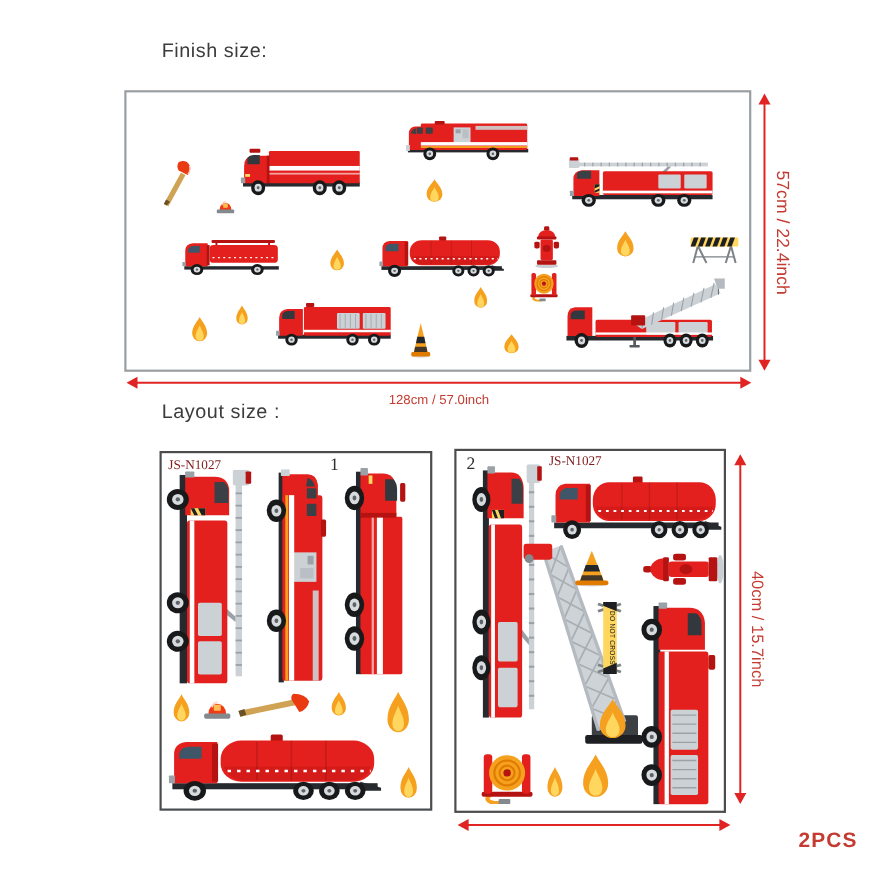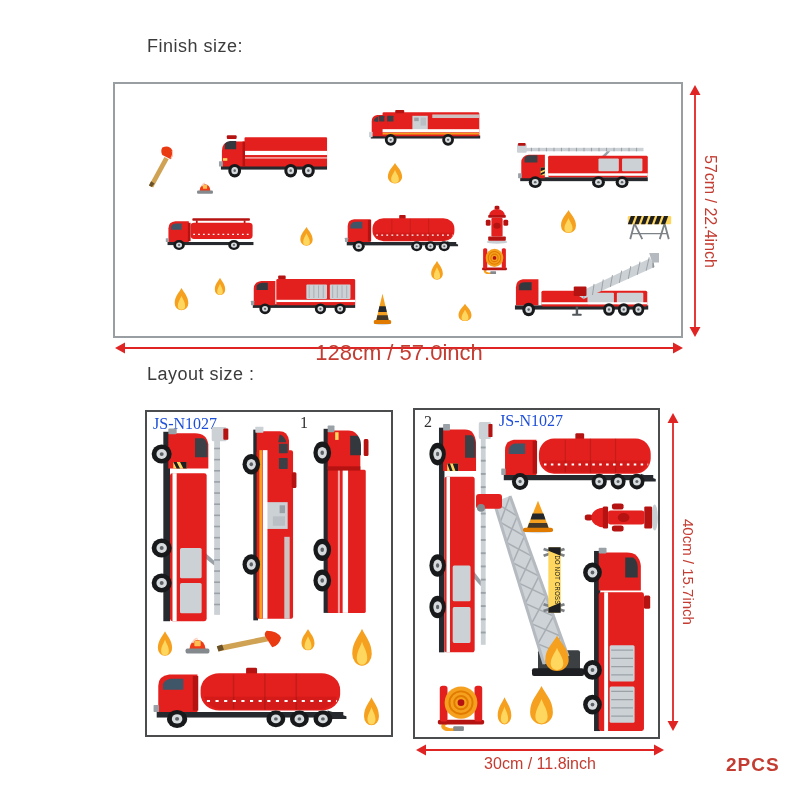--- a/index.html
+++ b/index.html
@@ -9,31 +9,31 @@
   }
   .heading{
     position:absolute;color:#3c3c3c;font-size:18px;letter-spacing:.5px;
     font-family:"Liberation Sans",sans-serif;
   }
   .panel{position:absolute;background:#ffffff;box-sizing:border-box;}
   #finish-panel{left:113px;top:82px;width:570px;height:256px;border:2px solid #999ea2;}
   #sheet1{left:145px;top:410px;width:248px;height:327px;border:2px solid #4a4c4e;}
   #sheet2{left:413px;top:408px;width:247px;height:331px;border:2px solid #4a4c4e;}
   .sku{
-    position:absolute;font-family:"Liberation Serif",serif;font-size:16px;color:#1d4ed8;
+    position:absolute;font-family:"Liberation Serif",serif;font-size:12px;color:#7f1d1d;
     white-space:nowrap;
   }
   .sheet-num{position:absolute;font-family:"Liberation Serif",serif;font-size:16px;color:#2f2f2f;}
   .sticker{position:absolute;}
   .sticker svg{display:block;width:100%;height:100%;}
   .dim-arrow{position:absolute;}
   .dim-label{
     position:absolute;color:#c43c31;font-family:"Liberation Sans",sans-serif;white-space:nowrap;
   }
-  #finish-width-label{left:114px;top:340px;width:570px;text-align:center;font-size:22px;}
+  #finish-width-label{left:114px;top:356px;width:570px;text-align:center;font-size:12px;}
   #finish-height-label{
     left:699px;top:84px;width:22px;height:254px;font-size:16px;
     writing-mode:vertical-rl;display:flex;align-items:center;justify-content:center;
   }
   #layout-width-label{left:415px;top:755px;width:250px;text-align:center;font-size:16px;}
   #layout-height-label{
     left:678px;top:412px;width:20px;height:320px;font-size:15px;
     writing-mode:vertical-rl;display:flex;align-items:center;justify-content:center;
   }
   #pieces-label{left:726px;top:754px;font-size:19px;font-weight:600;letter-spacing:1px;}
@@ -78,21 +78,20 @@
   </svg>
 
   <svg class="dim-arrow" style="left:415px;top:743px;" width="250" height="14" viewBox="0 0 250 14">
     <line x1="9" y1="7" x2="241" y2="7" stroke="#e02424" stroke-width="1.8"></line>
     <path d="M1 7 L11 1.5 L11 12.5 Z" fill="#e02424"></path>
     <path d="M249 7 L239 1.5 L239 12.5 Z" fill="#e02424"></path>
   </svg>
 
   <div class="dim-label" id="finish-width-label">128cm / 57.0inch</div>
   <div class="dim-label" id="finish-height-label">57cm / 22.4inch</div>
-  <div class="dim-label" id="layout-width-label">30cm / 11.8inch</div>
   <div class="dim-label" id="layout-height-label">40cm / 15.7inch</div>
   <div class="dim-label" id="pieces-label">2PCS</div>
 
 <div class="sticker" style="left: 144px; top: 146px; width: 31px; height: 43px;">
       <svg viewBox="0 0 44 62" preserveAspectRatio="none" style="width: 100%; height: 100%; display: block;">
         <path d="M7 57 L29 16 l6 3 L13 60 Z" fill="#cfa254"></path>
    <path d="M11 59 l-4 -2 3 -6 5 3 z" fill="#6b5128"></path>
    <path d="M26 2 q10 -4 14 4 q3 6 -2 13 l-12 -6 q-3 -6 0 -11Z" fill="#ea3a12"></path>
    <path d="M40 7 q2 5 -2 11" stroke="#ffc9b8" stroke-width="1.6" fill="none"></path>
       </svg>

